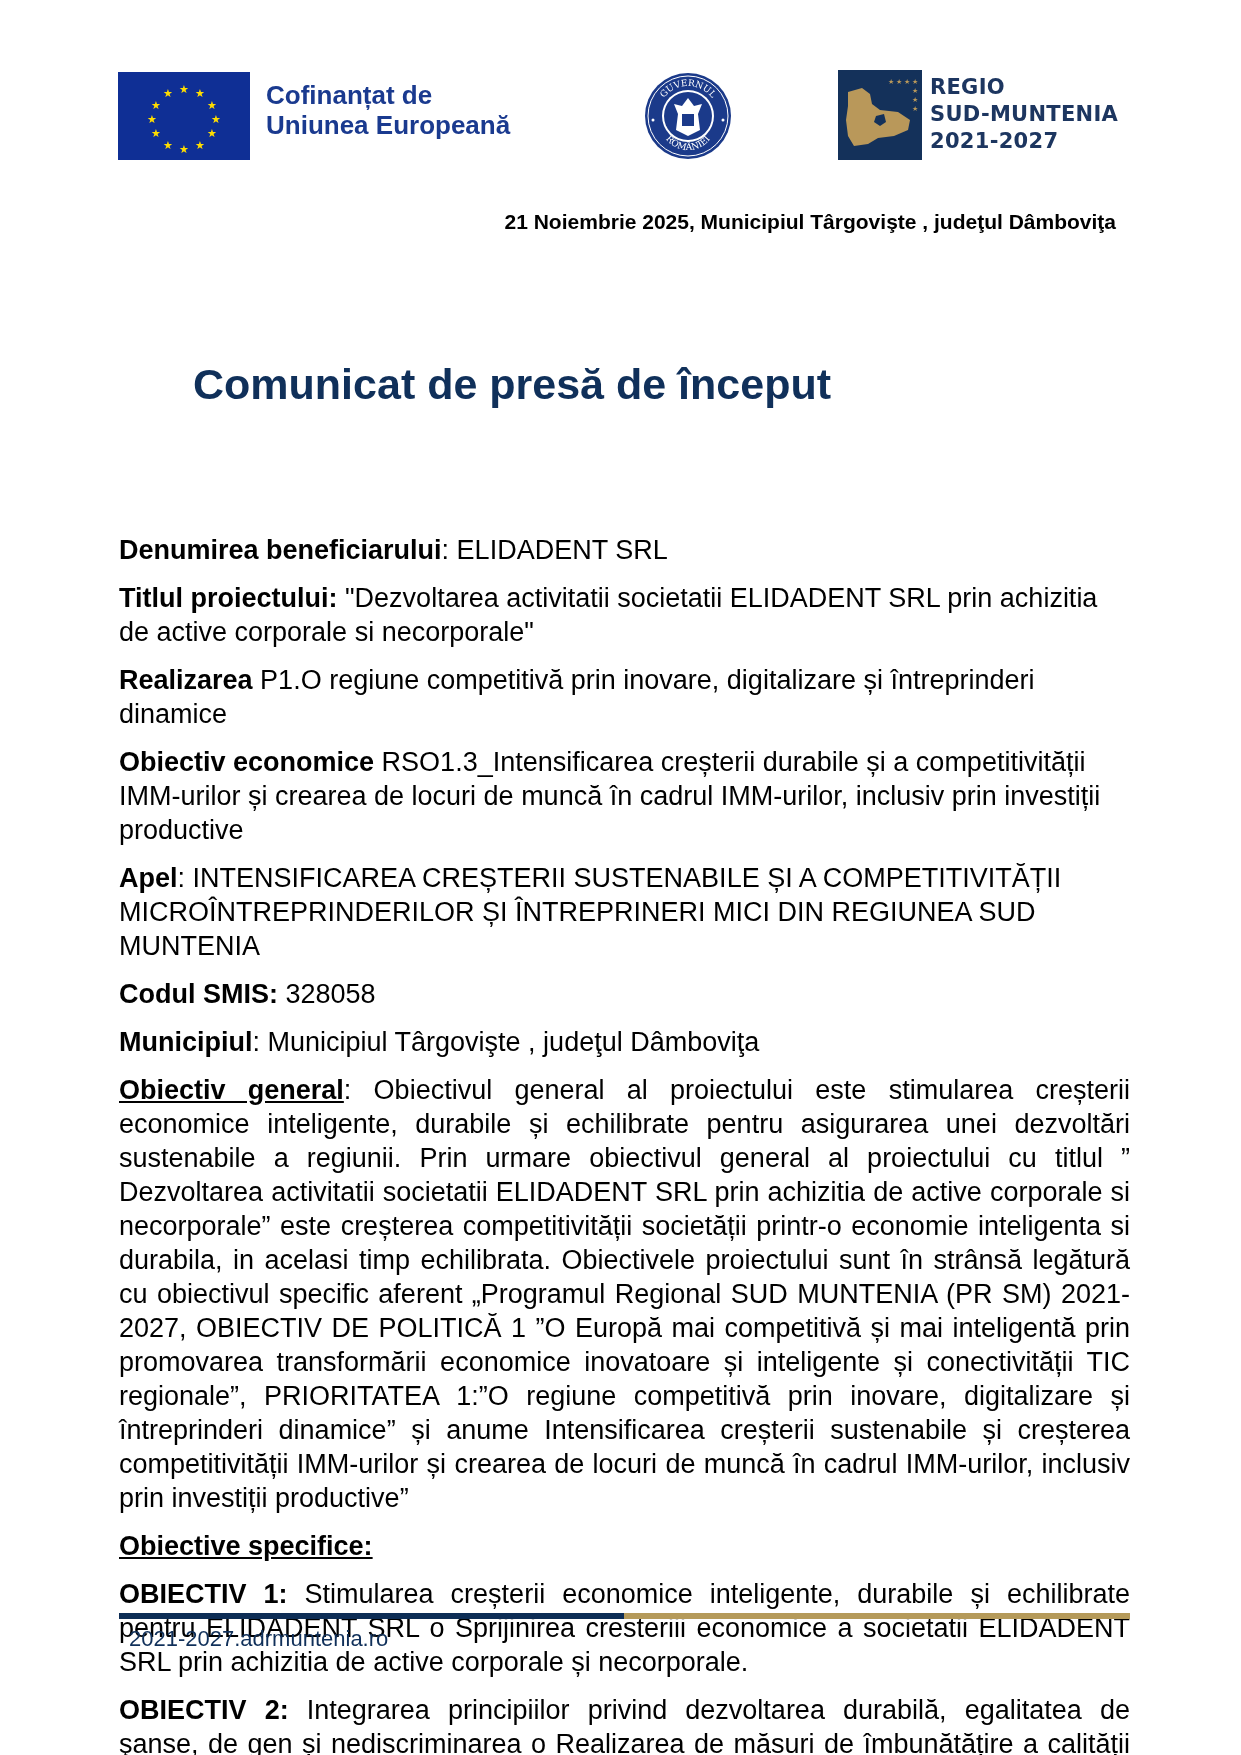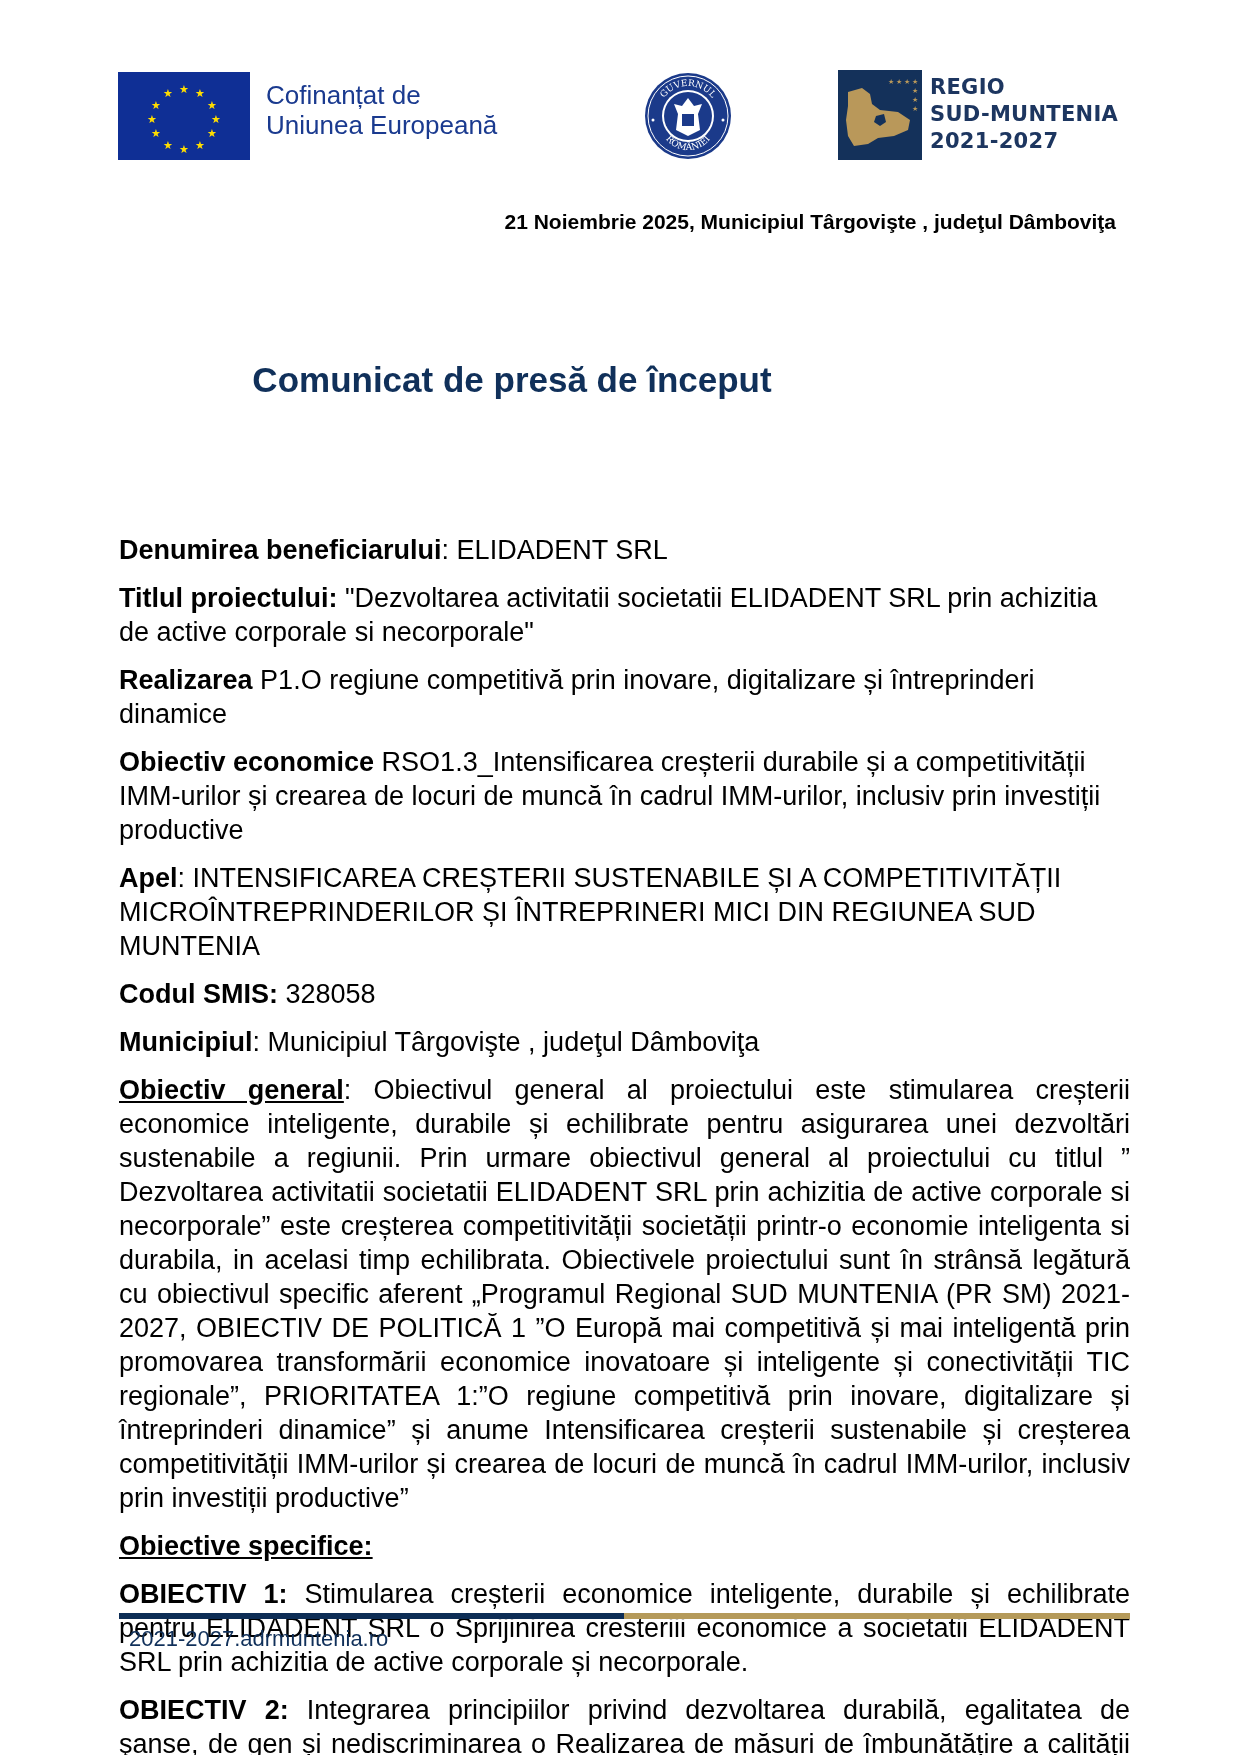--- a/index.html
+++ b/index.html
@@ -2,30 +2,30 @@
 <html><head>
 <meta charset="utf-8">
 <style>
   html, body { margin: 0; padding: 0; background: #ffffff; }
   body { width: 1241px; height: 1755px; position: relative; overflow: hidden;
          font-family: "Liberation Sans", sans-serif; color: #000; }
   .header { position: absolute; top: 72px; left: 118px; width: 1010px; height: 90px; }
   .eu-flag { position: absolute; left: 0; top: 0; width: 132px; height: 88px; background: #0f2f95; }
   .eu-flag svg { width: 132px; height: 88px; display: block; }
   .eu-text { position: absolute; left: 148px; top: 8px; font-family: "Liberation Sans", sans-serif;
-             font-weight: normal; color: #1a3a8f; font-size: 26px; line-height: 30px; }
+             font-weight: bold; color: #1a3a8f; font-size: 26px; line-height: 30px; }
   .gov-seal { position: absolute; left: 526px; top: 0; width: 88px; height: 88px; }
   .regio-box { position: absolute; left: 720px; top: -2px; width: 84px; height: 90px; background: #14315a; }
   .regio-box svg { display: block; width: 84px; height: 90px; }
   .regio-text { position: absolute; left: 812px; top: 2px; font-family: "DejaVu Sans", sans-serif;
                 font-weight: bold; color: #1d3660; font-size: 21px; line-height: 27px; letter-spacing: 0.3px; }
   .dateline { position: absolute; top: 210px; right: 125px; font-weight: bold; 
               font-size: 21px; color: #000; }
   .title { position: absolute; top: 360px; left: 0; width: 1024px; text-align: center;
-           font-weight: bold; font-size: 35px; color: #10305a; }
+           font-weight: bold; font-size: 43px; color: #10305a; }
   .body { position: absolute; top: 533px; left: 119px; width: 1011px; font-size: 27px; line-height: 34px; }
   .p { margin: 0 0 14px 0; }
   .j { text-align: justify; }
   .b { font-weight: bold; }
   .u { text-decoration: underline; }
   .footer-bar { position: absolute; top: 1613px; left: 119px; width: 1011px; height: 6px; }
   .footer-bar .l { position: absolute; left: 0; top: 0; width: 505px; height: 6px; background: #0d2d55; }
   .footer-bar .r { position: absolute; left: 505px; top: 0; width: 506px; height: 6px; background: #b59a5a; }
   .footer-url { position: absolute; top: 1626px; left: 129px; font-size: 22px; color: #10305a; }
 </style>

